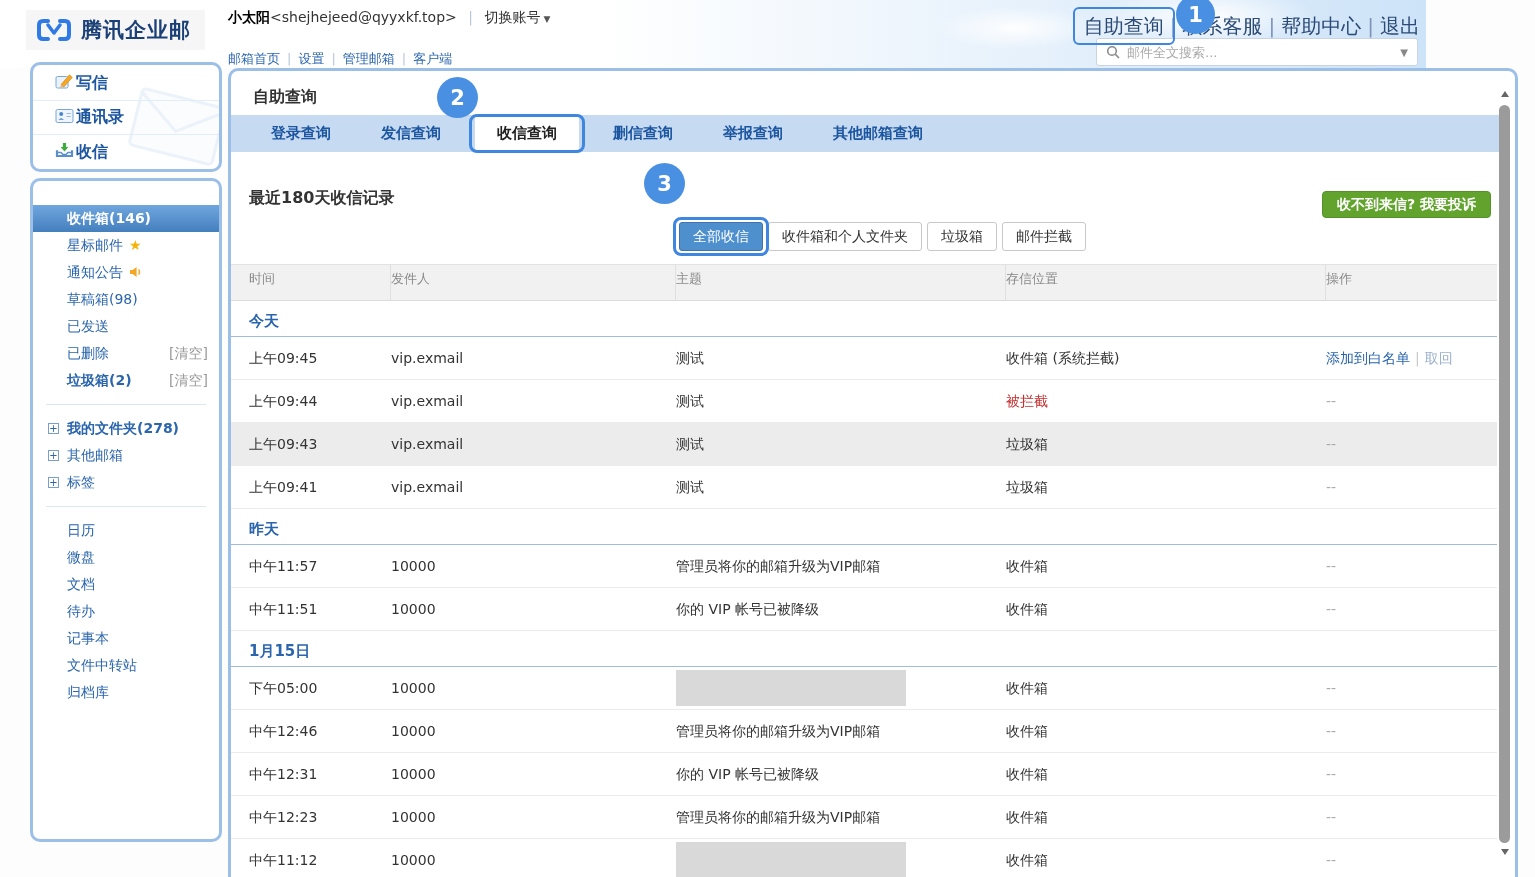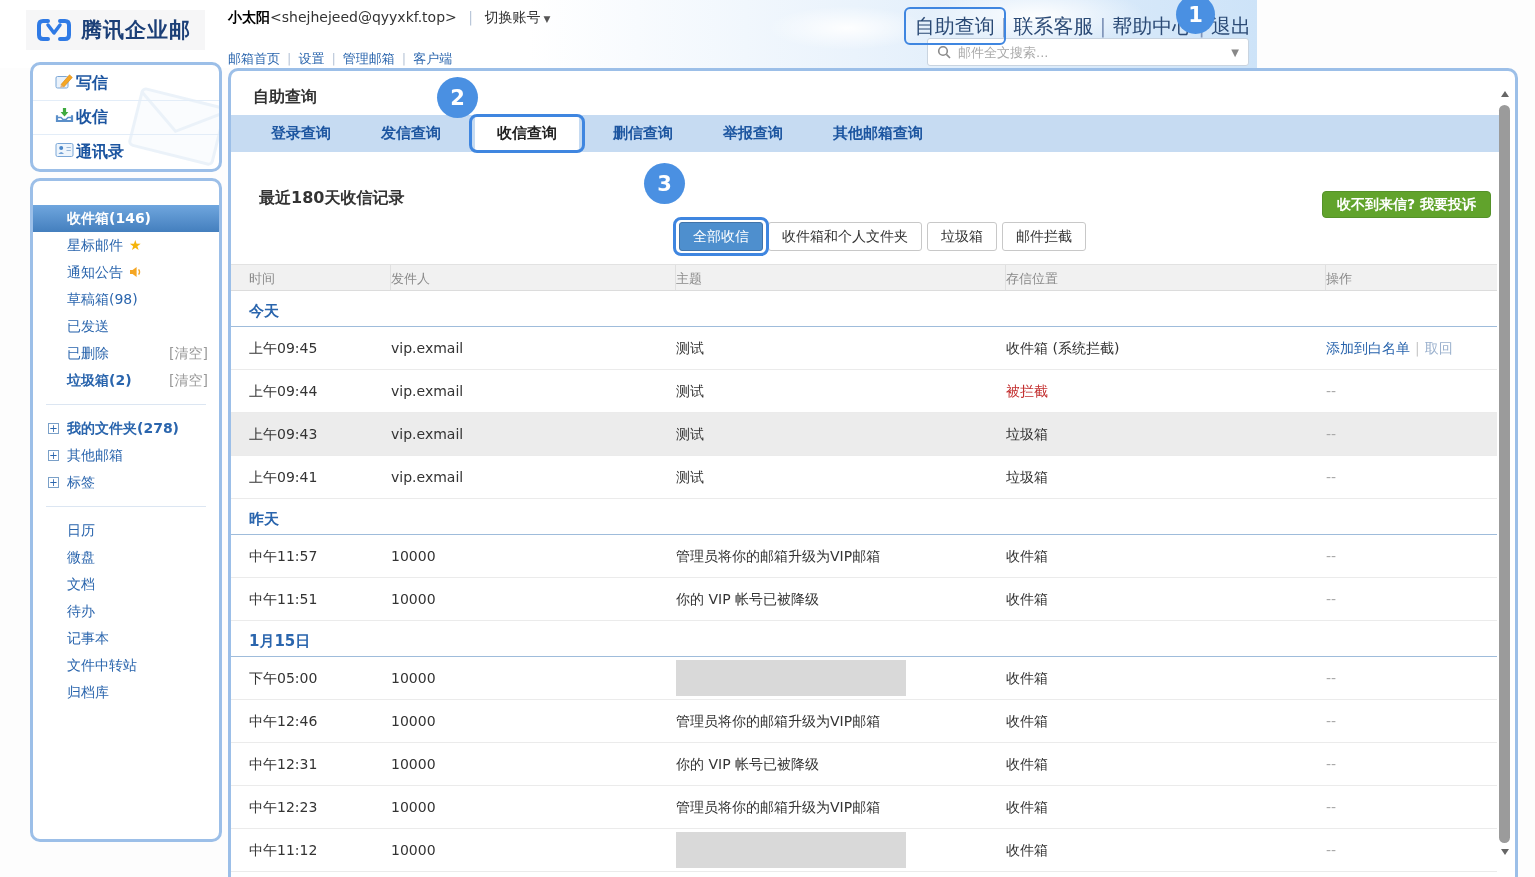--- a/index.html
+++ b/index.html
@@ -1,21 +1,21 @@
 <!DOCTYPE html>
 <html><head>
 <meta charset="utf-8">
 <style>
   * { margin:0; padding:0; box-sizing:border-box; }
   html,body { width:1535px; height:877px; overflow:hidden; }
   body { font-family:"DejaVu Sans","Liberation Sans",sans-serif; background:#fdfdfd; position:relative; font-size:14px; color:#333; }
   a { text-decoration:none; cursor:pointer; }
 
   
-  .topbar { position:absolute; left:0; top:0; width:1257px; height:68px;
+  .topbar { position:absolute; left:0; top:0; width:1426px; height:68px;
     background:linear-gradient(to right,#ffffff 42%,#eaf3fc 68%,#cde3f8 100%); }
   .cloud { position:absolute; border-radius:50%;
     background:radial-gradient(ellipse at center, rgba(255,255,255,.95) 0%, rgba(255,255,255,0) 70%); }
   .cloud.c1 { right:110px; top:-14px; width:220px; height:60px; }
   .cloud.c2 { right:330px; top:6px; width:160px; height:44px; }
 
   .logo { position:absolute; left:26px; top:10px; display:flex; align-items:center; gap:9px;
     background:rgba(244,245,246,.85); padding:6px 14px 6px 10px; }
   .logo-text { font-size:21px; font-weight:bold; color:#1b3f77; letter-spacing:1px; }
 
@@ -73,31 +73,31 @@
 
   
   .main-panel { position:absolute; left:228px; top:68px; width:1290px; height:809px; background:#fff;
     border:3px solid #9cbfe8; border-bottom:none; border-radius:10px 10px 0 0; overflow:hidden; }
   .main-title { position:absolute; left:22px; top:16px; font-size:16px; font-weight:bold; color:#333; }
   .tabs { position:absolute; left:0; right:12px; top:44px; height:37px; background:#c6dbf2;
     display:flex; align-items:center; padding-left:18px;gap:6px; }
   .tab { padding:0 22px; font-size:15px; font-weight:bold; color:#1c55a0; line-height:37px; cursor:pointer; }
   .tab.active { background:#fff; color:#222; border-radius:1px; line-height:33px; margin:0 6px; }
 
-  .section-title { position:absolute; left:28px; top:117px; font-size:16px; font-weight:bold; color:#333; }
+  .section-title { position:absolute; left:18px; top:117px; font-size:16px; font-weight:bold; color:#333; }
   .green-btn { position:absolute; right:24px; top:120px; height:27px; padding:0 14px; background:#61a32c;
     border:1px solid #55922a; color:#fff; font-size:14px; font-weight:bold; border-radius:4px; cursor:pointer; font-family:inherit; }
   .filters { position:absolute; left:448px; top:151px; display:flex; gap:5px; }
   .filter-btn { height:29px; line-height:25px; padding:0 13px; font-size:14px; border:1px solid #c8c8c8;
     background:#fff; color:#333; border-radius:3px; cursor:pointer; font-family:inherit; }
   .filter-btn.active { background:#4e8fce; border-color:#4173a8; color:#fff; }
 
   
   .table { position:absolute; left:0; right:18px; top:193px; }
-  .thead { display:flex; height:27px; line-height:27px; background:#f1f1f1;
+  .thead { display:flex; height:37px; line-height:27px; background:#f1f1f1;
     border-top:1px solid #e2e2e2; border-bottom:1px solid #dcdcdc; color:#8a8a8a; font-size:13px; }
   .thead > div { border-right:1px solid #e0e0e0; }
   .thead > div:last-child { border-right:none; }
   .col-time { width:160px; padding-left:18px; }
   .col-sender { width:285px; }
   .col-subject { width:330px; }
   .col-loc { width:320px; }
   .col-act { flex:1; }
   .group-head { height:36px; line-height:40px; padding-left:18px; font-size:15px; font-weight:bold;
     color:#2a65ad; border-bottom:1px solid #9fbcdb; }
@@ -167,36 +167,36 @@
   <div id="sidebar-actions">
       <div class="action-item">
         <span><svg width="19" height="17" viewBox="0 0 19 17">
             <rect x="1" y="3.5" width="12" height="11.5" rx="1.5" fill="#eaf2fb" stroke="#7ba7d7"></rect>
             <path d="M6 11.5 L14.5 1.8 L17.3 4.4 L8.8 14 Z" fill="#f5a623" stroke="#d58512" stroke-width="0.6"></path>
             <path d="M6 11.5 L5.2 14.8 L8.8 14 Z" fill="#e2b27a"></path>
           </svg></span>
         <span>写信</span>
       </div>
       <div class="action-item">
+        <span><svg width="19" height="16" viewBox="0 0 19 16">
+            <rect x="1" y="1.5" width="17" height="13" rx="1.5" fill="#eef5fc" stroke="#7ba7d7"></rect>
+            <circle cx="6.2" cy="6" r="2" fill="#4a86c8"></circle>
+            <path d="M3.4 11.8 Q6.2 8.6 9 11.8 Z" fill="#4a86c8"></path>
+            <path d="M11.5 5.5 H15.8 M11.5 8.5 H15.8" stroke="#9bb9d9" stroke-width="1.2"></path>
+          </svg></span>
+        <span>通讯录</span>
+      </div>
+      <div class="action-item">
         <span><svg width="19" height="17" viewBox="0 0 19 17">
             <path d="M9.5 1 V6.2" stroke="#3faa3f" stroke-width="3.2"></path>
             <path d="M5.6 5 L9.5 9.6 L13.4 5 Z" fill="#3faa3f"></path>
             <path d="M2 8.2 V14 H17 V8.2" fill="none" stroke="#5b8fc9" stroke-width="2.2"></path>
             <path d="M2 10.5 H6 L8 12.5 H11 L13 10.5 H17" fill="none" stroke="#5b8fc9" stroke-width="1.4"></path>
           </svg></span>
         <span>收信</span>
-      </div>
-      <div class="action-item">
-        <span><svg width="19" height="16" viewBox="0 0 19 16">
-            <rect x="1" y="1.5" width="17" height="13" rx="1.5" fill="#eef5fc" stroke="#7ba7d7"></rect>
-            <circle cx="6.2" cy="6" r="2" fill="#4a86c8"></circle>
-            <path d="M3.4 11.8 Q6.2 8.6 9 11.8 Z" fill="#4a86c8"></path>
-            <path d="M11.5 5.5 H15.8 M11.5 8.5 H15.8" stroke="#9bb9d9" stroke-width="1.2"></path>
-          </svg></span>
-        <span>通讯录</span>
       </div>
     </div>
 </aside>
 
 <aside class="side-panel panel-folders">
   <div id="sidebar-folders">
       <div class="folder-item selected"><span>收件箱(146)</span></div>
       <div class="folder-item"><span>星标邮件</span><span class="star-ic">★</span></div>
       <div class="folder-item"><span>通知公告</span><svg class="spk" width="14" height="12" viewBox="0 0 14 12">
           <path d="M1 4 H3.6 L7.6 1 V11 L3.6 8 H1 Z" fill="#f5a623"></path>

